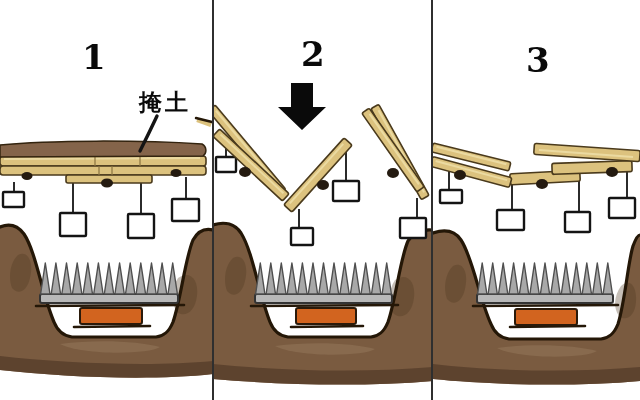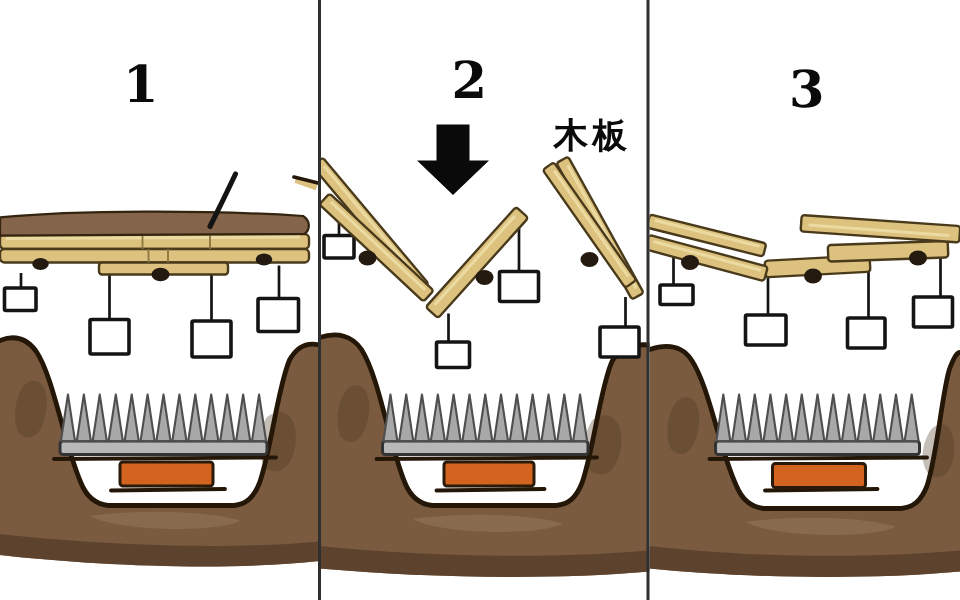--- a/index.html
+++ b/index.html
@@ -254,15 +254,15 @@
     </g>
   </svg>
 
   <div class="divider" style="left:212px"></div>
   <div class="divider" style="left:431px"></div>
 
   <div class="num" style="left:82px;top:40px">1</div>
   <div class="num" style="left:301px;top:37px">2</div>
   <div class="num" style="left:526px;top:43px">3</div>
 
-  <div class="cn-label" style="left:369px;top:79px">木板</div>
+  <div class="cn-label" style="left:139px;top:91px">掩土</div>
 
 </div>
 
 </body></html>

